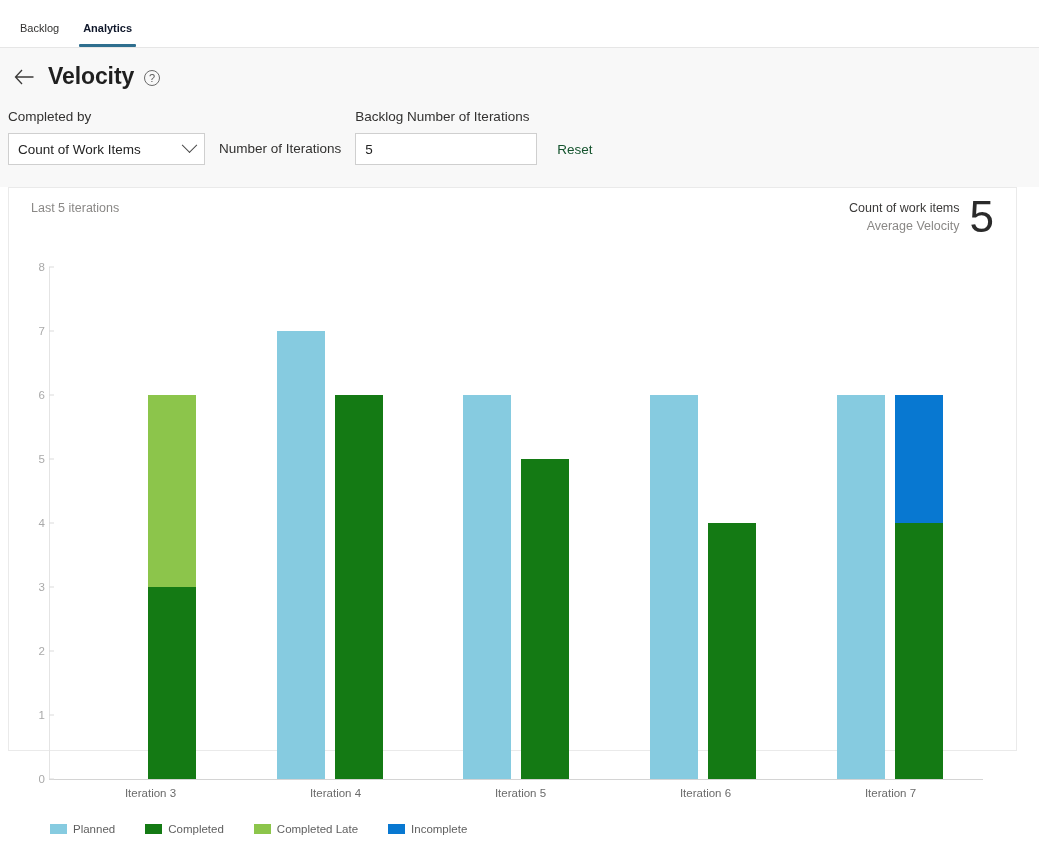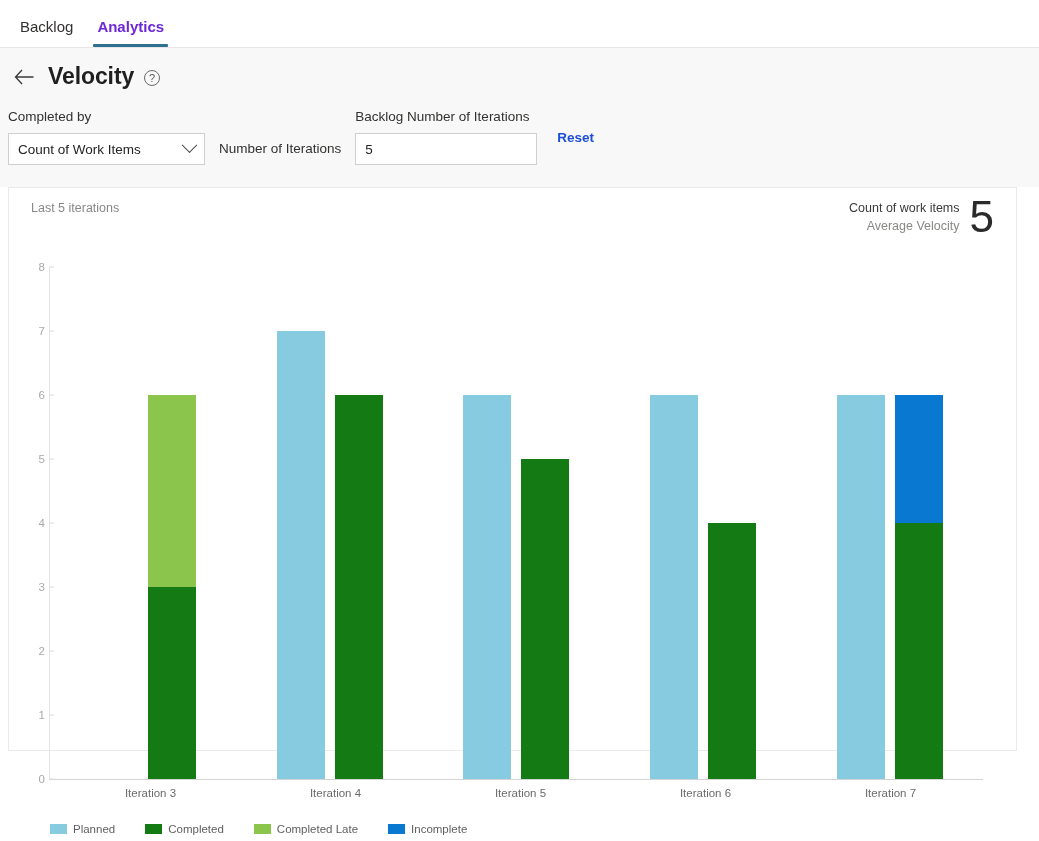--- a/index.html
+++ b/index.html
@@ -14,27 +14,27 @@
   .tabbar {
     height: 48px;
     background: #ffffff;
     border-bottom: 1px solid #e6e6e6;
     display: flex;
     align-items: flex-end;
     padding-left: 8px;
   }
   .tab {
     position: relative;
-    font-size: 15px;
+    font-size: 11px;
     color: #323130;
     padding: 0 12px 13px 12px;
     cursor: pointer;
     line-height: 1;
   }
-  .tab.active { font-weight: 600; color: #6d28d9; }
+  .tab.active { font-weight: 600; color: #0f172a; }
   .tab.active::after {
     content: "";
     position: absolute;
     left: 8px; right: 8px; bottom: 0;
     height: 3px;
     background: #2f6f8f;
     border-radius: 1px;
   }
 
   
@@ -103,24 +103,24 @@
   .chev {
     width: 11px; height: 11px;
     border-right: 1.4px solid #494949;
     border-bottom: 1.4px solid #494949;
     transform: rotate(45deg) translate(-3px,-3px);
     flex: none;
   }
   .w2 .chev { margin-left: 6px; }
   .reset {
     font-size: 13.5px;
-    font-weight: 700;
-    color: #1d4ed8;
+    font-weight: 400;
+    color: #14532d;
     margin-left: 6px;
-    margin-bottom: 20px;
+    margin-bottom: 8px;
     cursor: pointer;
   }
 
   
   .card {
     position: relative;
     margin: 0 22px 16px 8px;
     height: 564px;
     background: #ffffff;
     border: 1px solid #eaeaea;

